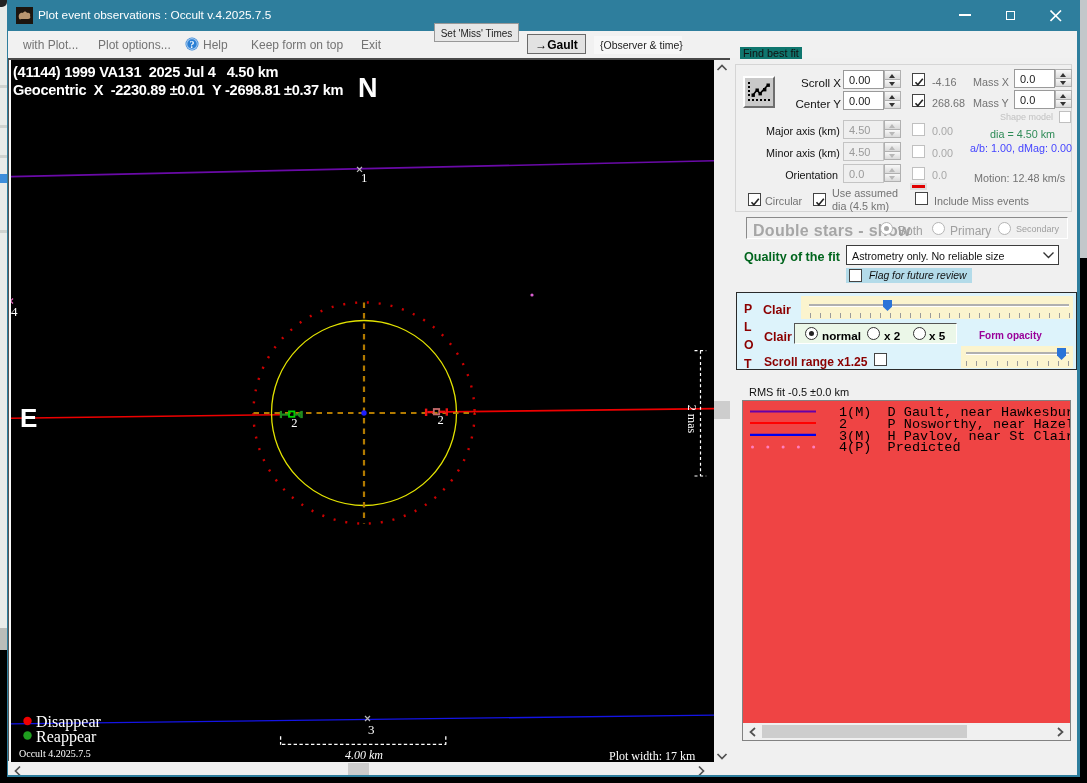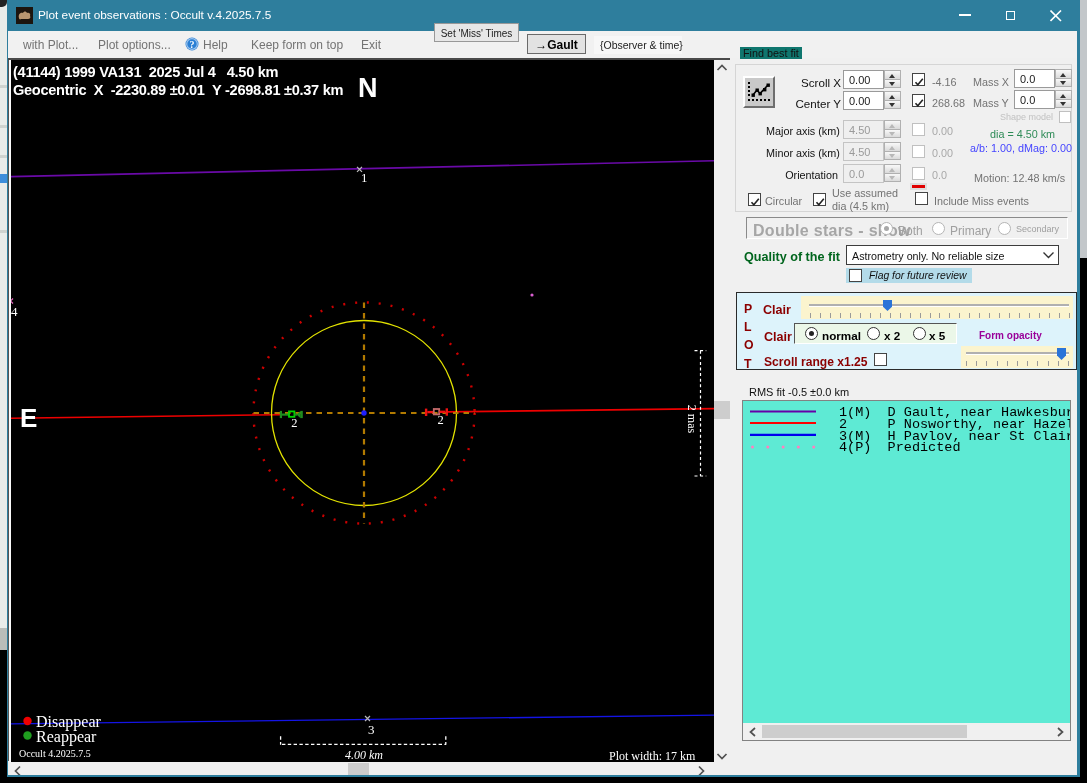--- a/index.html
+++ b/index.html
@@ -282,21 +282,21 @@
 <div class="rad" style="left:913px;top:327px;border-color:#333"></div>
 <div class="a" style="left:929px;top:329px;font-size:11.7px;font-weight:bold;color:#000">x 5</div>
 <div class="a" style="left:979px;top:330px;font-size:10px;font-weight:bold;color:#990099">Form opacity</div>
 <div class="a" style="left:764px;top:355px;font-size:12.1px;font-weight:bold;color:#8b0000">Scroll range x1.25</div>
 <div class="cb" style="left:874px;top:353px"></div>
 <div class="a" style="left:961px;top:346px;width:112px;height:22px;background:#fbf4ce"></div>
 <div class="a" style="left:966px;top:352px;width:103px;height:3px;background:#b0b0b0;border-bottom:1px solid #fff"></div>
 <div class="a" style="left:1057px;top:348px;width:9px;height:12px;background:#2a74d8;clip-path:polygon(0 0,100% 0,100% 62%,50% 100%,0 62%)"></div>
 <div class="a" style="left:966px;top:361px;width:104px;height:4.5px;background:repeating-linear-gradient(90deg,#9a9a9a 0 1px,transparent 1px 10.2px)"></div>
 <div class="a" style="left:749px;top:386px;font-size:11px;color:#111">RMS fit -0.5 ±0.0 km</div>
-<div class="a" style="left:742px;top:400px;width:329px;height:341px;background:#5eead4;border:1px solid #828282;overflow:hidden">
+<div class="a" style="left:742px;top:400px;width:329px;height:341px;background:#ef4444;border:1px solid #828282;overflow:hidden">
 <svg width="327" height="339" style="position:absolute;left:0;top:0">
 <line x1="7" y1="10.5" x2="73" y2="10.5" stroke="#6600a8" stroke-width="2.2"></line>
 <line x1="7" y1="22" x2="73" y2="22" stroke="#ff0000" stroke-width="2.2"></line>
 <line x1="7" y1="33.8" x2="73" y2="33.8" stroke="#0000ee" stroke-width="2.2"></line>
 <g fill="#ff7fbf">
         <circle cx="9.5" cy="46" r="1.5"></circle>
         <circle cx="24.8" cy="46" r="1.5"></circle>
         <circle cx="40.1" cy="46" r="1.5"></circle>
         <circle cx="55.4" cy="46" r="1.5"></circle>
         <circle cx="70.7" cy="46" r="1.5"></circle>

